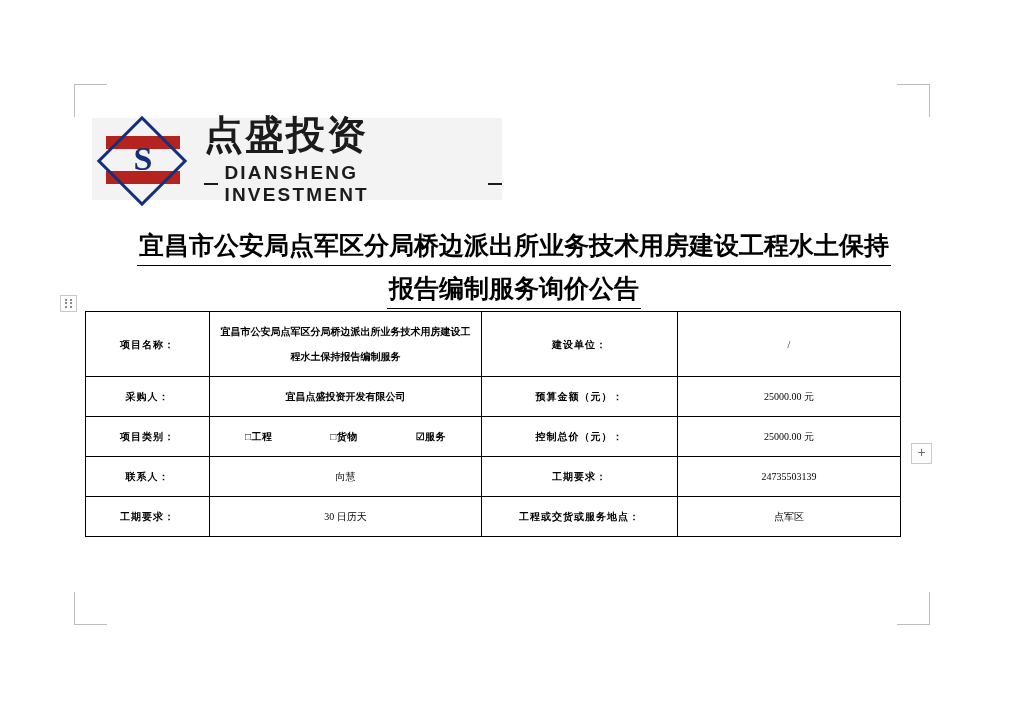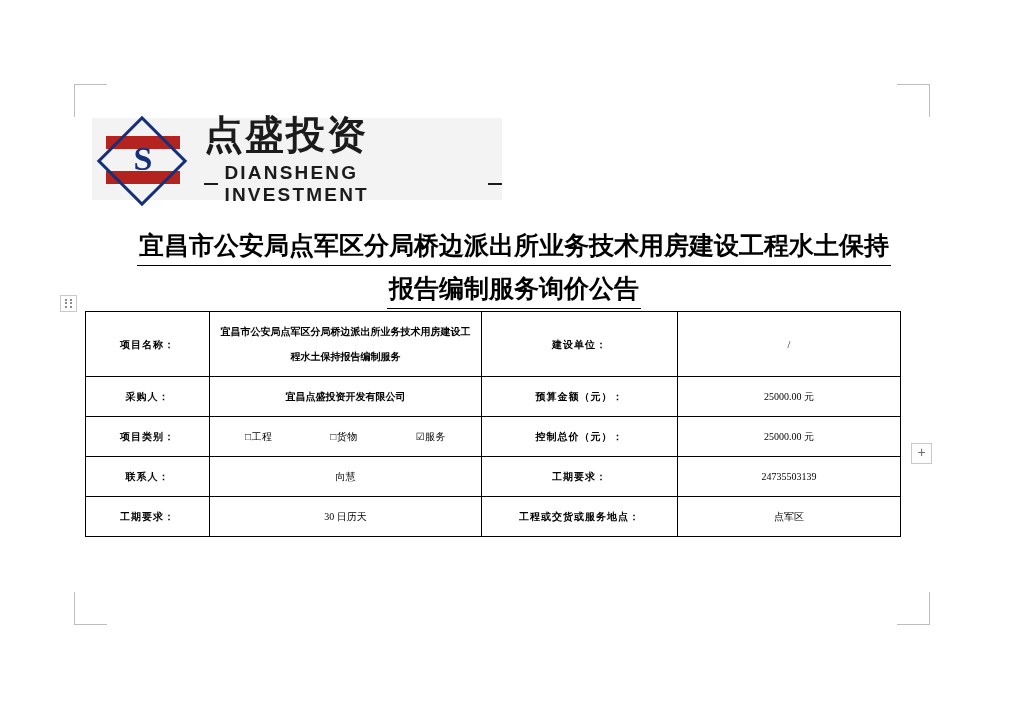--- a/index.html
+++ b/index.html
@@ -205,21 +205,21 @@
     text-align-last: center;
     font-weight: bold;
     padding-left: 10px;
     padding-right: 10px;
     line-height: 26px;
   }
   .cat-row {
     display: flex;
     justify-content: space-around;
     align-items: center;
-    font-weight: normal;
+    font-weight: bold;
     letter-spacing: 0.5px;
   }
   .cat-item { white-space: nowrap; }
   .bold-val { font-weight: bold; }
 </style>
 </head>
 <body>
 
 <div class="page">
 

